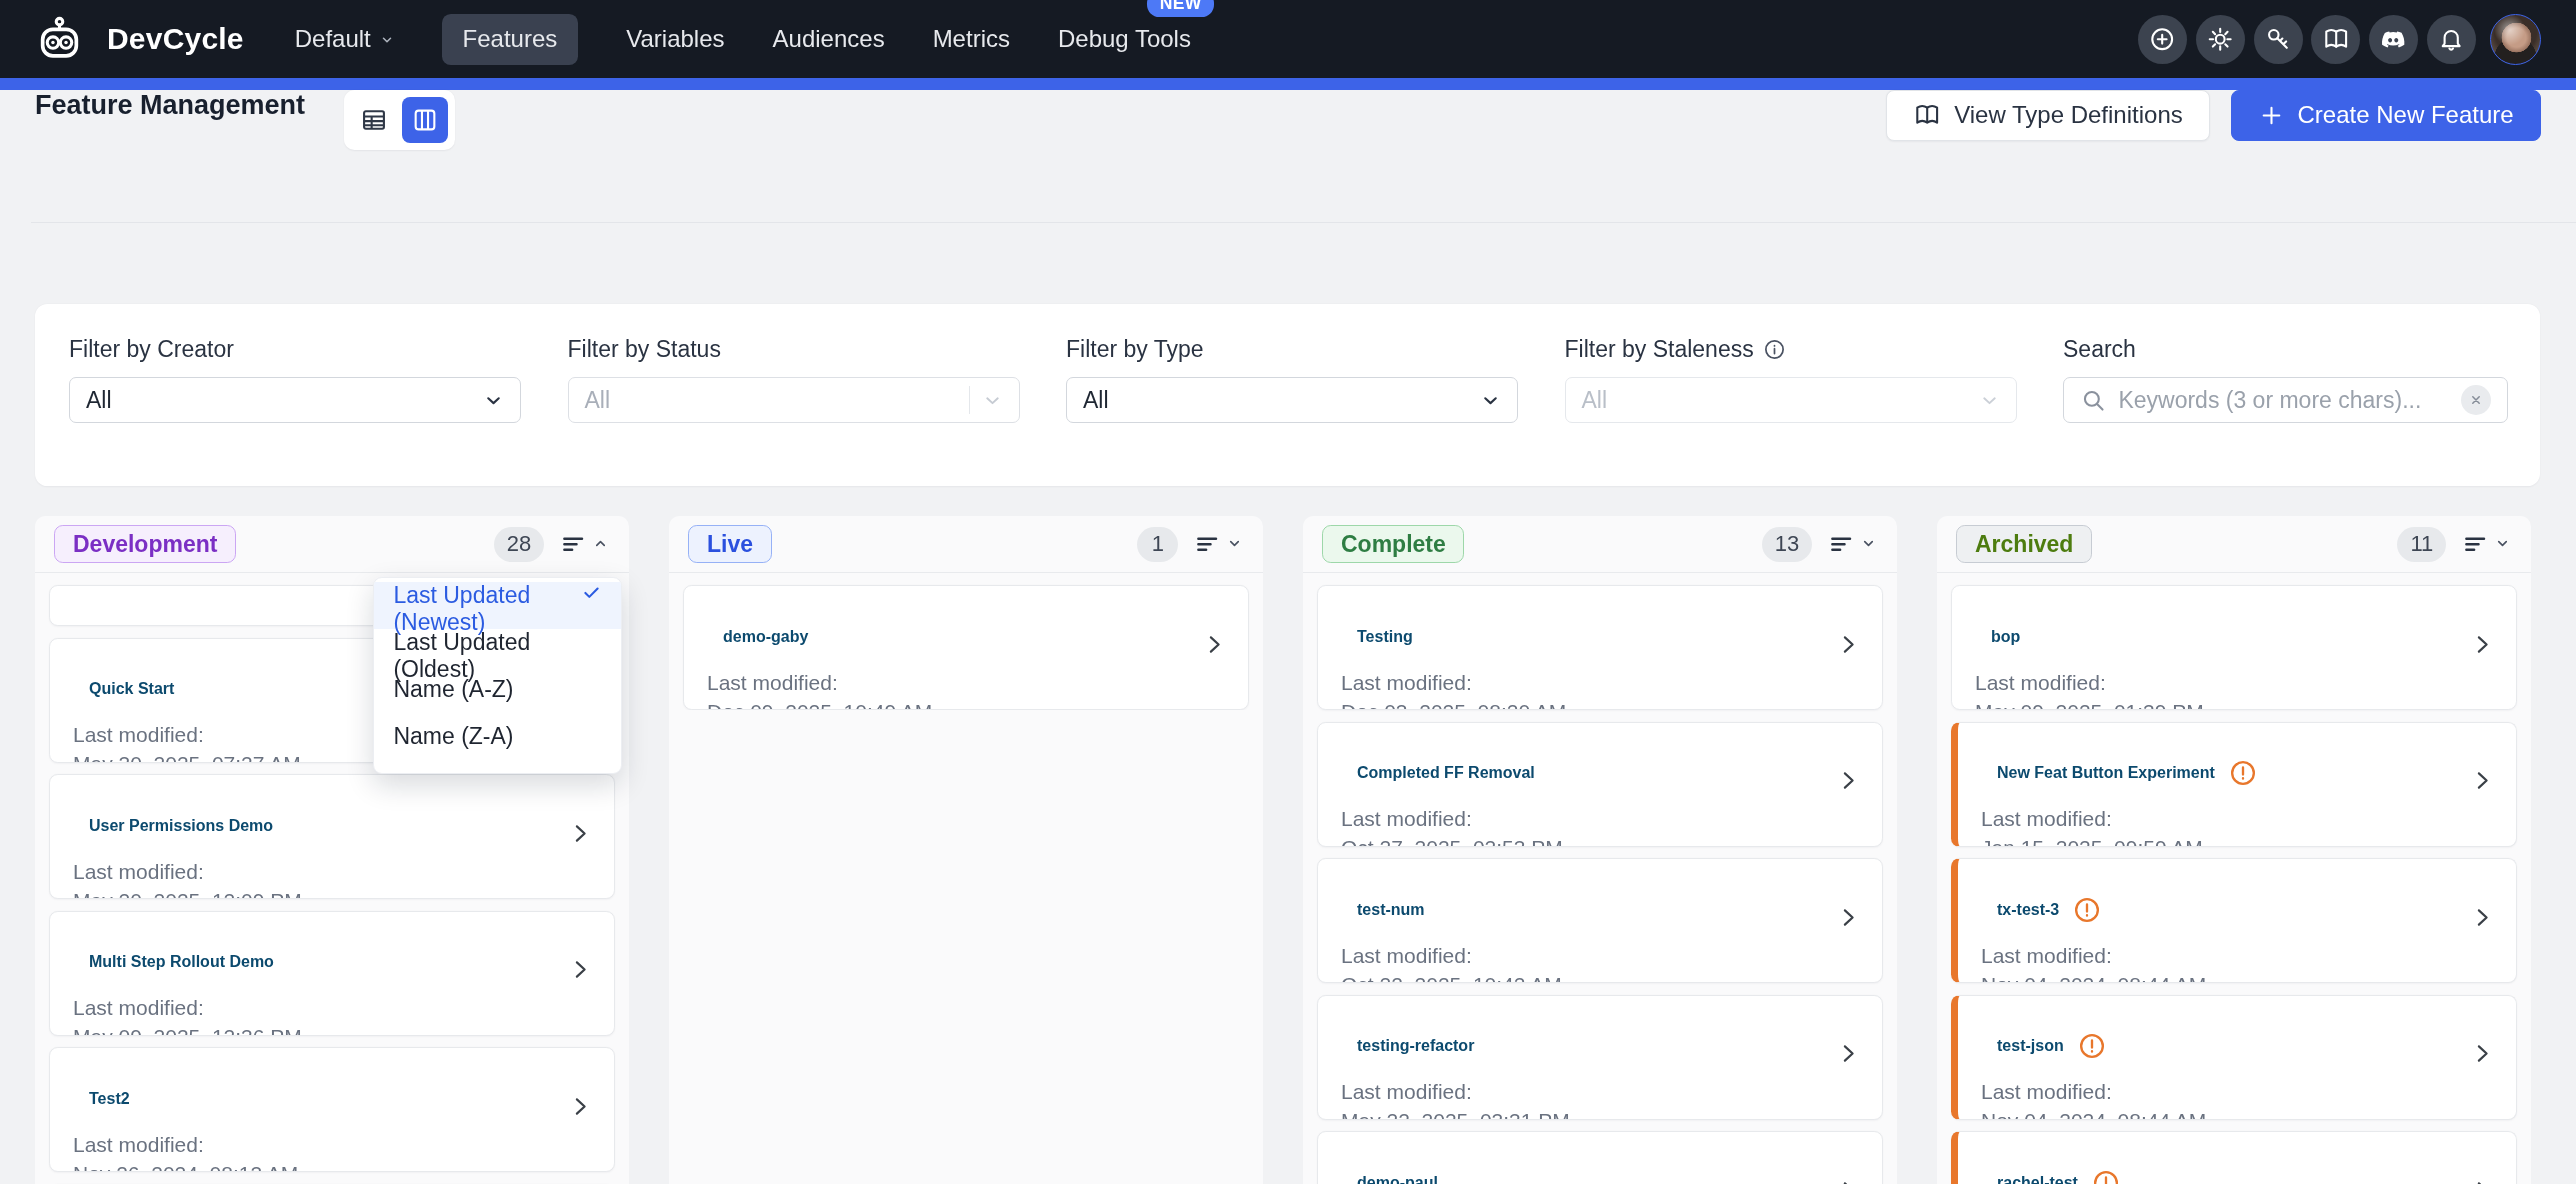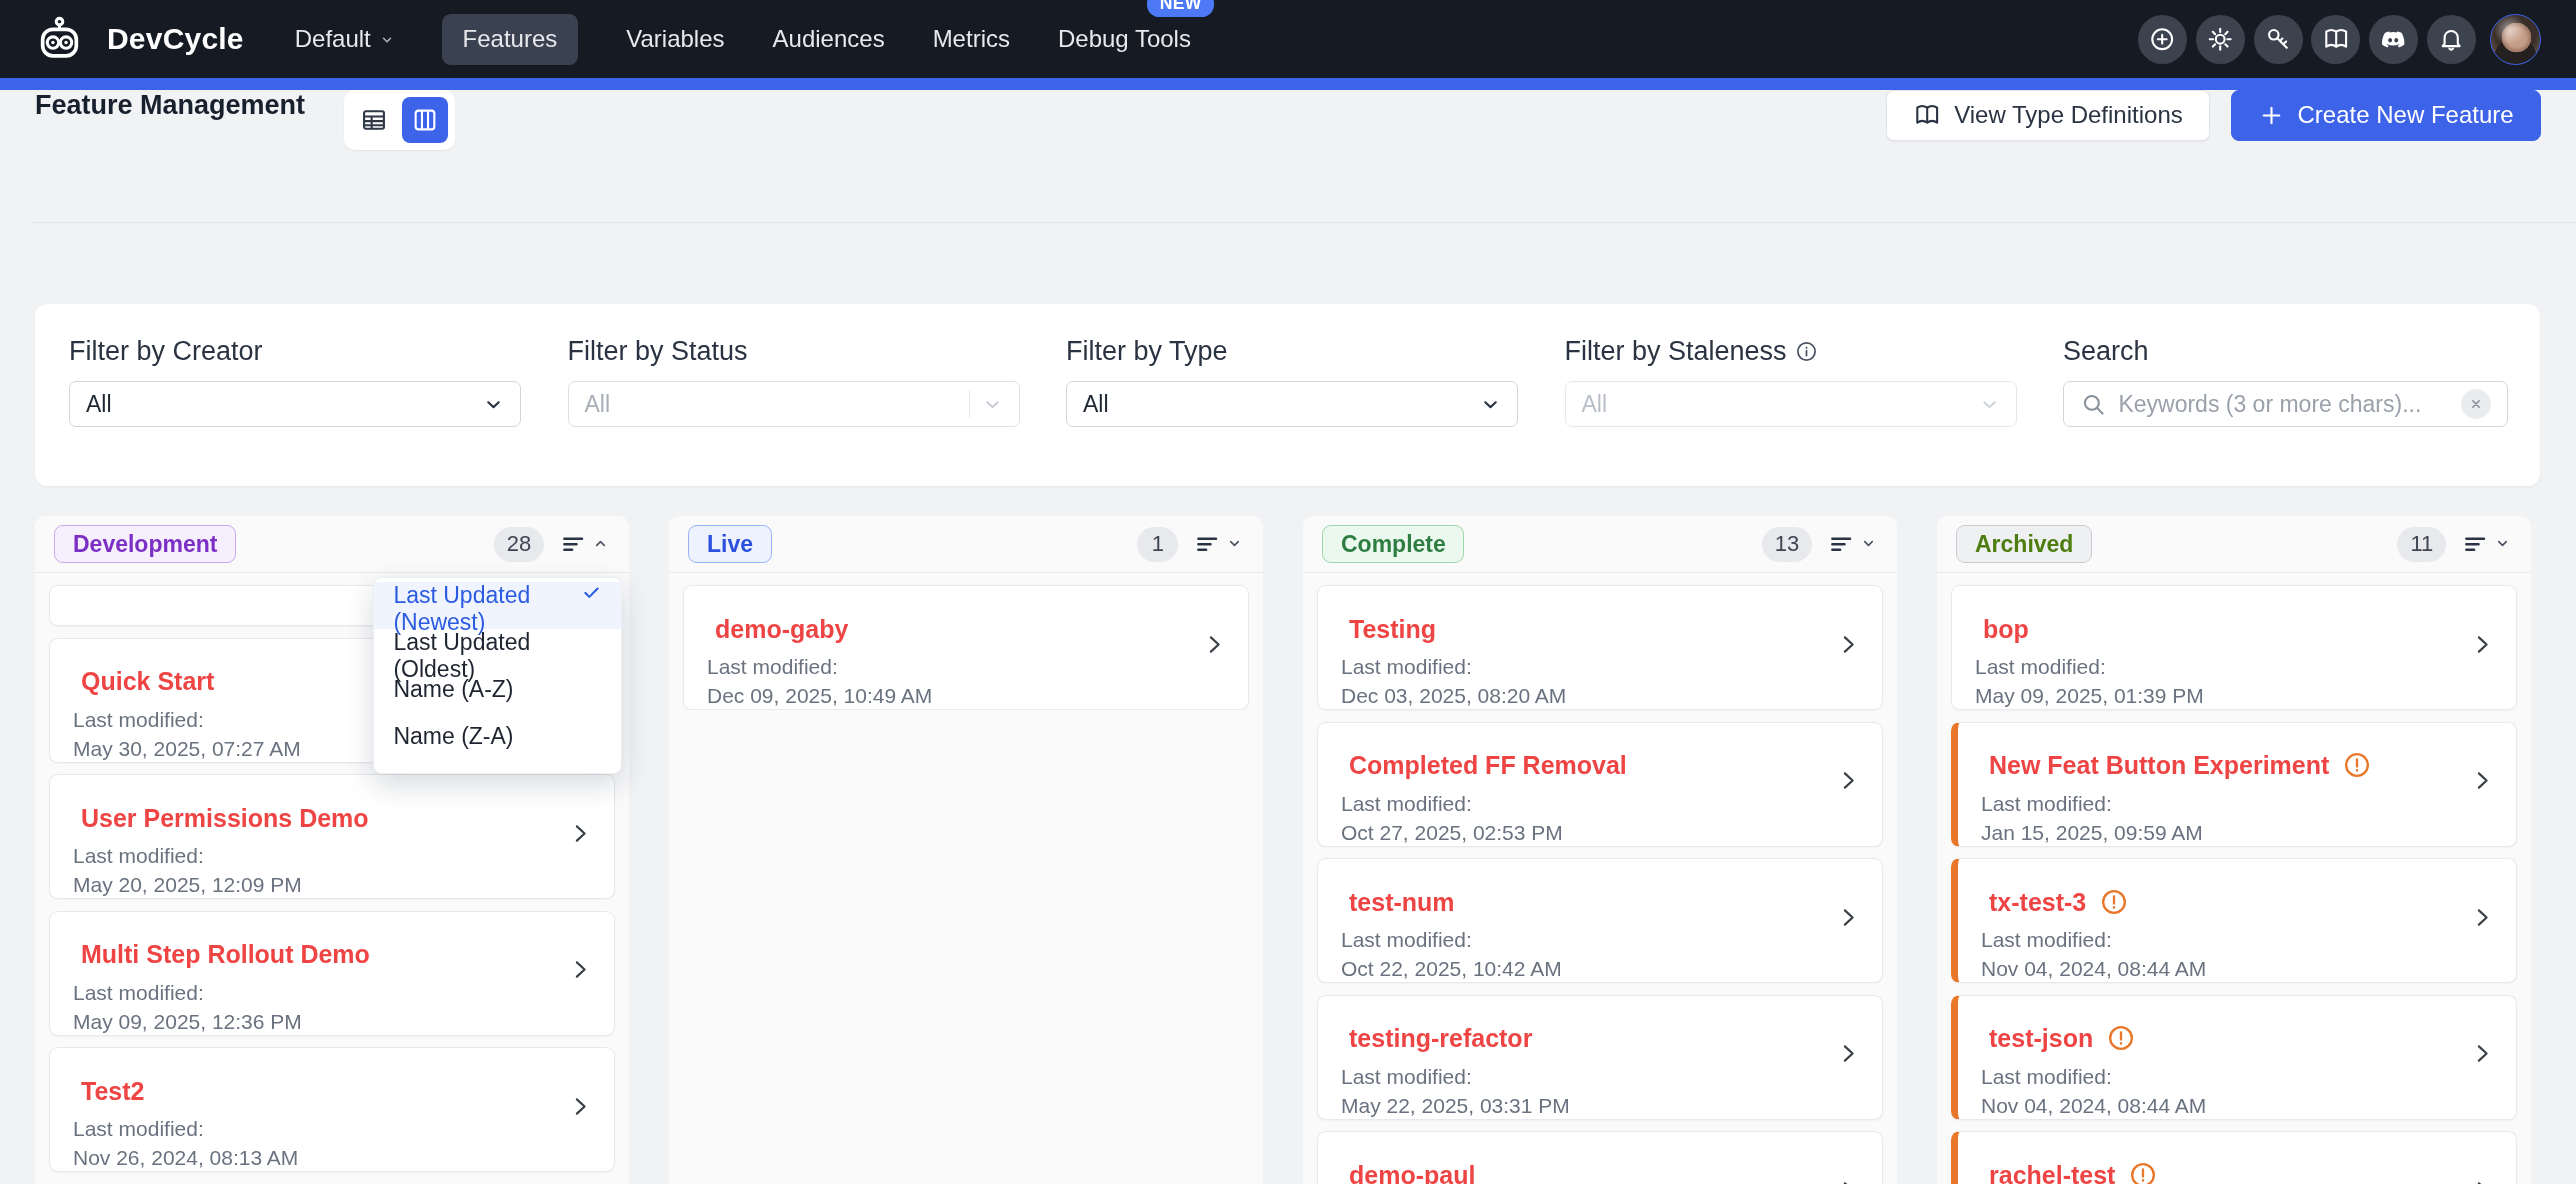--- a/index.html
+++ b/index.html
@@ -59,21 +59,21 @@
   .btn-primary { background:#3D63E8; border:0.9px solid #3D63E8; color:#fff; }
   .btn-primary .icn { font-size:25px; }
   .hdr-divider { height:0.9px; background:#E3E5E9; margin-left:31px; }
 
   
   .filter-panel { position:absolute; left:35px; top:304px; width:2505px; height:182px;
     background:#fff; border-radius:12.3px; box-shadow:0 0.9px 1.8px rgba(16,24,40,.05);
     display:flex; padding:32px 32px 0 34px; justify-content:space-between; z-index:10; }
   .filter-group { width:452px; }
   .filter-group.search-group { width:445px; }
-  .filter-label { font-size:27px; color:#2A3342; margin-bottom:14px; display:flex;
+  .filter-label { font-size:23px; color:#2A3342; margin-bottom:14px; display:flex;
     align-items:center; gap:8.8px; }
   .filter-label .icn { font-size:23px; color:#4A5262; }
   .control { height:46px; border-radius:7px; background:#fff; display:flex; align-items:center;
     padding:0 16px; font-size:23px; position:relative; cursor:pointer; }
   .select-dark { border:0.9px solid #D3D7DD; color:#1F2733; font-weight:500; }
   .select-dark .sel-caret { margin-left:auto; font-size:21px; color:#2A3342; }
   .select-muted { border:0.9px solid #DDE0E5; color:#A9AFB9; }
   .select-muted .divider-v { position:absolute; right:49px; top:8px; bottom:8px; width:0.9px; background:#E4E7EB; }
   .select-muted .sel-caret { margin-left:auto; font-size:21px; color:#C6CBD3; }
   .select-disabled { border:0.9px solid #E5E8EC; color:#B9BFC8; cursor:default; }
@@ -101,21 +101,21 @@
     gap:6.2px; cursor:pointer; padding:3.5px 1.8px; }
   .sort-btn .lines { font-size:26.4px; }
   .sort-btn .caret { font-size:15px; color:#4A5262; }
   .col-divider { height:0.9px; background:#E8EAED; flex:0 0 auto; }
   .col-body { padding:12.3px 14px 0; display:flex; flex-direction:column; gap:11.5px; overflow:hidden; }
 
   .card { position:relative; background:#fff; border:0.9px solid #E7E9EC; border-radius:8.8px;
     min-height:125px; height:125px; flex:0 0 auto; box-shadow:0 0.9px 1.8px rgba(16,24,40,.04);
     cursor:pointer; overflow:hidden; }
   .card-inner { padding:19.4px 53px 17.6px 23px; }
-  .card-title { margin:8px; font-size:25px; font-weight:700; color:#ef4444; line-height:30px;
+  .card-title { margin:16px; font-size:16px; font-weight:700; color:#0c4a6e; line-height:30px;
     display:flex; align-items:center; gap:14px; white-space:nowrap; }
   .card-meta { font-size:21px; color:#6A7280; line-height:29px; margin-top:8.8px; }
   .card-meta.created { margin-top:5.3px; }
   .card-chev { position:absolute; right:21px; top:50%; transform:translateY(-50%);
     font-size:26.4px; color:#3A4047; }
   .card.warning { border-left:7px solid #E8772C; }
   .warn-icn { font-size:28px; color:#E8772C; }
   .card.clipped { height:41px; min-height:41px; }
   .card.stub { height:125px; }
 

